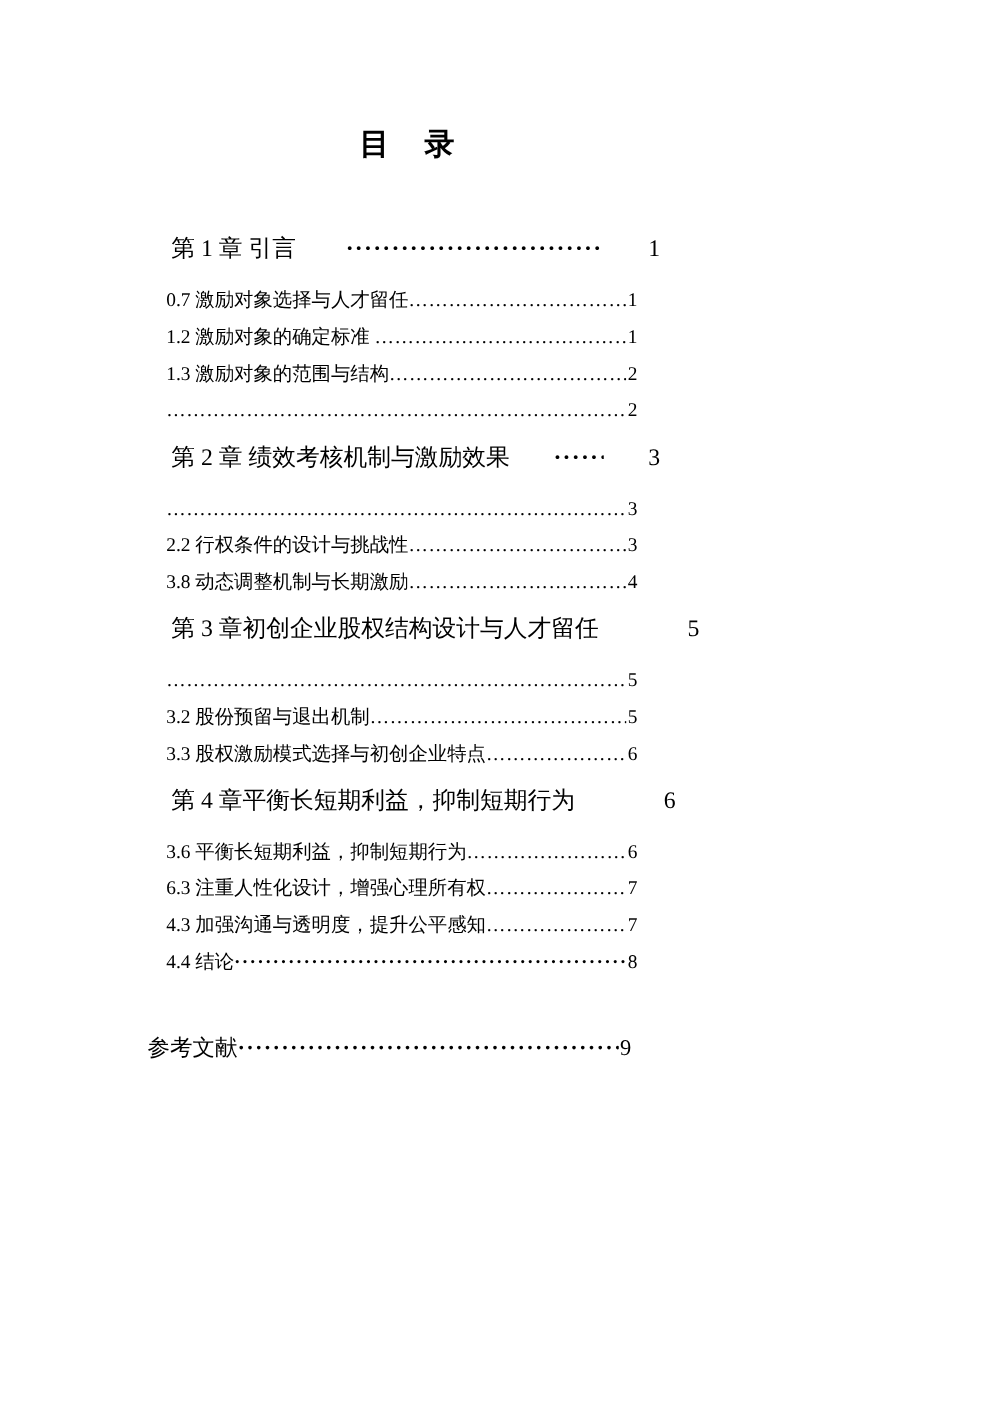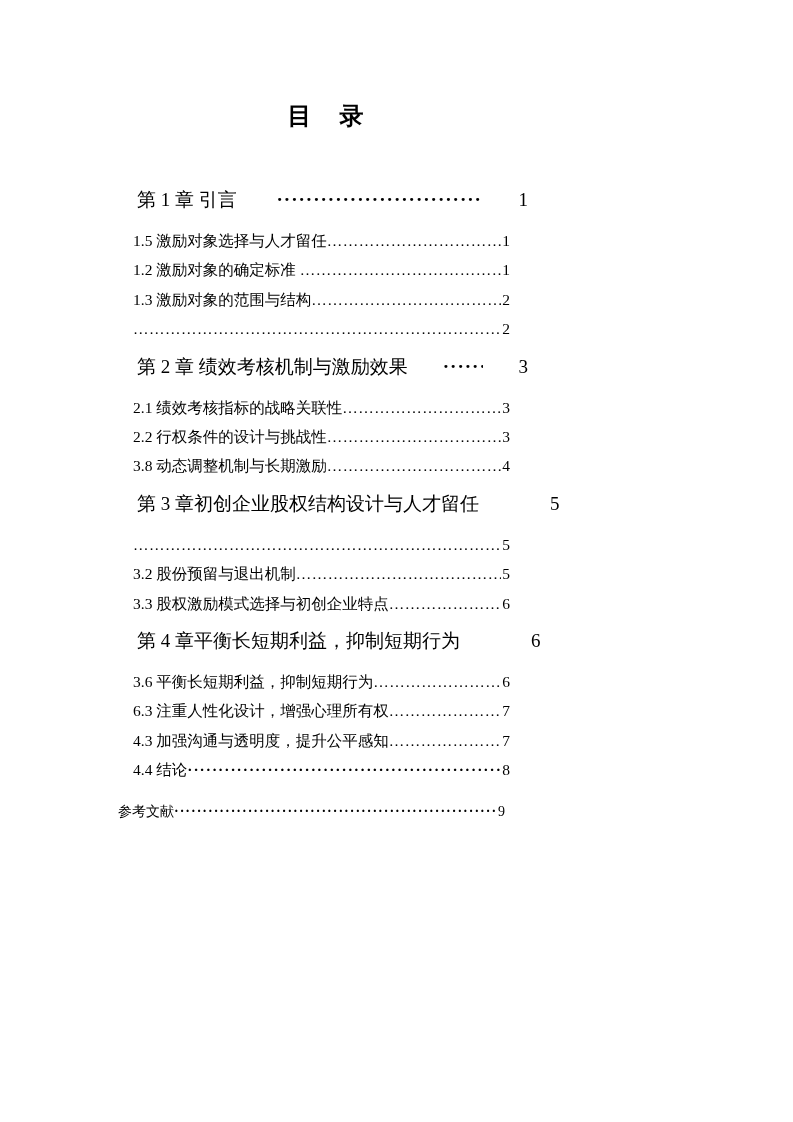--- a/index.html
+++ b/index.html
@@ -54,23 +54,23 @@
   }
   
   .entry.sub,
   .entry.sub-heavy {
     font-size: 15.5px;
     line-height: 29.4px;
     padding-right: 18px;
   }
   
   .entry.ref {
-    font-size: 14px;
+    font-size: 18px;
     line-height: 26px;
-    margin: 14px 0 0 -15px;
+    margin: 40px 0 0 -15px;
     padding-right: 23px;
     text-align: right;
   }
   
   .entry.chapter .leader,
   .entry.sub-heavy .leader,
   .entry.ref .leader {
     font-weight: bold;
     letter-spacing: 1px;
   }
@@ -86,21 +86,21 @@
 
   <h1 class="doc-title">目　录</h1>
 
   <div class="toc-list">
       <div class="entry chapter">
     <span class="entry-text">第 1 章 引言 </span>
     <span class="leader">························································································································</span>
     <span class="page-num">1</span>
   </div>
       <div class="entry sub">
-    <span class="entry-text">1.5 激励对象选择与人才留任</span>
+    <span class="entry-text">0.7 激励对象选择与人才留任</span>
     <span class="leader">………………………………………………………………………………………………………………………………………………………………………………………………………………………………………………………………………………………………………………………………</span>
     <span class="page-num">1</span>
   </div>
       <div class="entry sub">
     <span class="entry-text">1.2 激励对象的确定标准 </span>
     <span class="leader">………………………………………………………………………………………………………………………………………………………………………………………………………………………………………………………………………………………………………………………………</span>
     <span class="page-num">1</span>
   </div>
       <div class="entry sub">
     <span class="entry-text">1.3 激励对象的范围与结构</span>
@@ -110,21 +110,20 @@
       <div class="entry sub">
     <span class="leader">………………………………………………………………………………………………………………………………………………………………………………………………………………………………………………………………………………………………………………………………</span>
     <span class="page-num">2</span>
   </div>
       <div class="entry chapter">
     <span class="entry-text">第 2 章 绩效考核机制与激励效果</span>
     <span class="leader">························································································································</span>
     <span class="page-num">3</span>
   </div>
       <div class="entry sub">
-    <span class="entry-text">2.1 绩效考核指标的战略关联性</span>
     <span class="leader">………………………………………………………………………………………………………………………………………………………………………………………………………………………………………………………………………………………………………………………………</span>
     <span class="page-num">3</span>
   </div>
       <div class="entry sub">
     <span class="entry-text">2.2 行权条件的设计与挑战性</span>
     <span class="leader">………………………………………………………………………………………………………………………………………………………………………………………………………………………………………………………………………………………………………………………………</span>
     <span class="page-num">3</span>
   </div>
       <div class="entry sub">
     <span class="entry-text">3.8 动态调整机制与长期激励</span>

